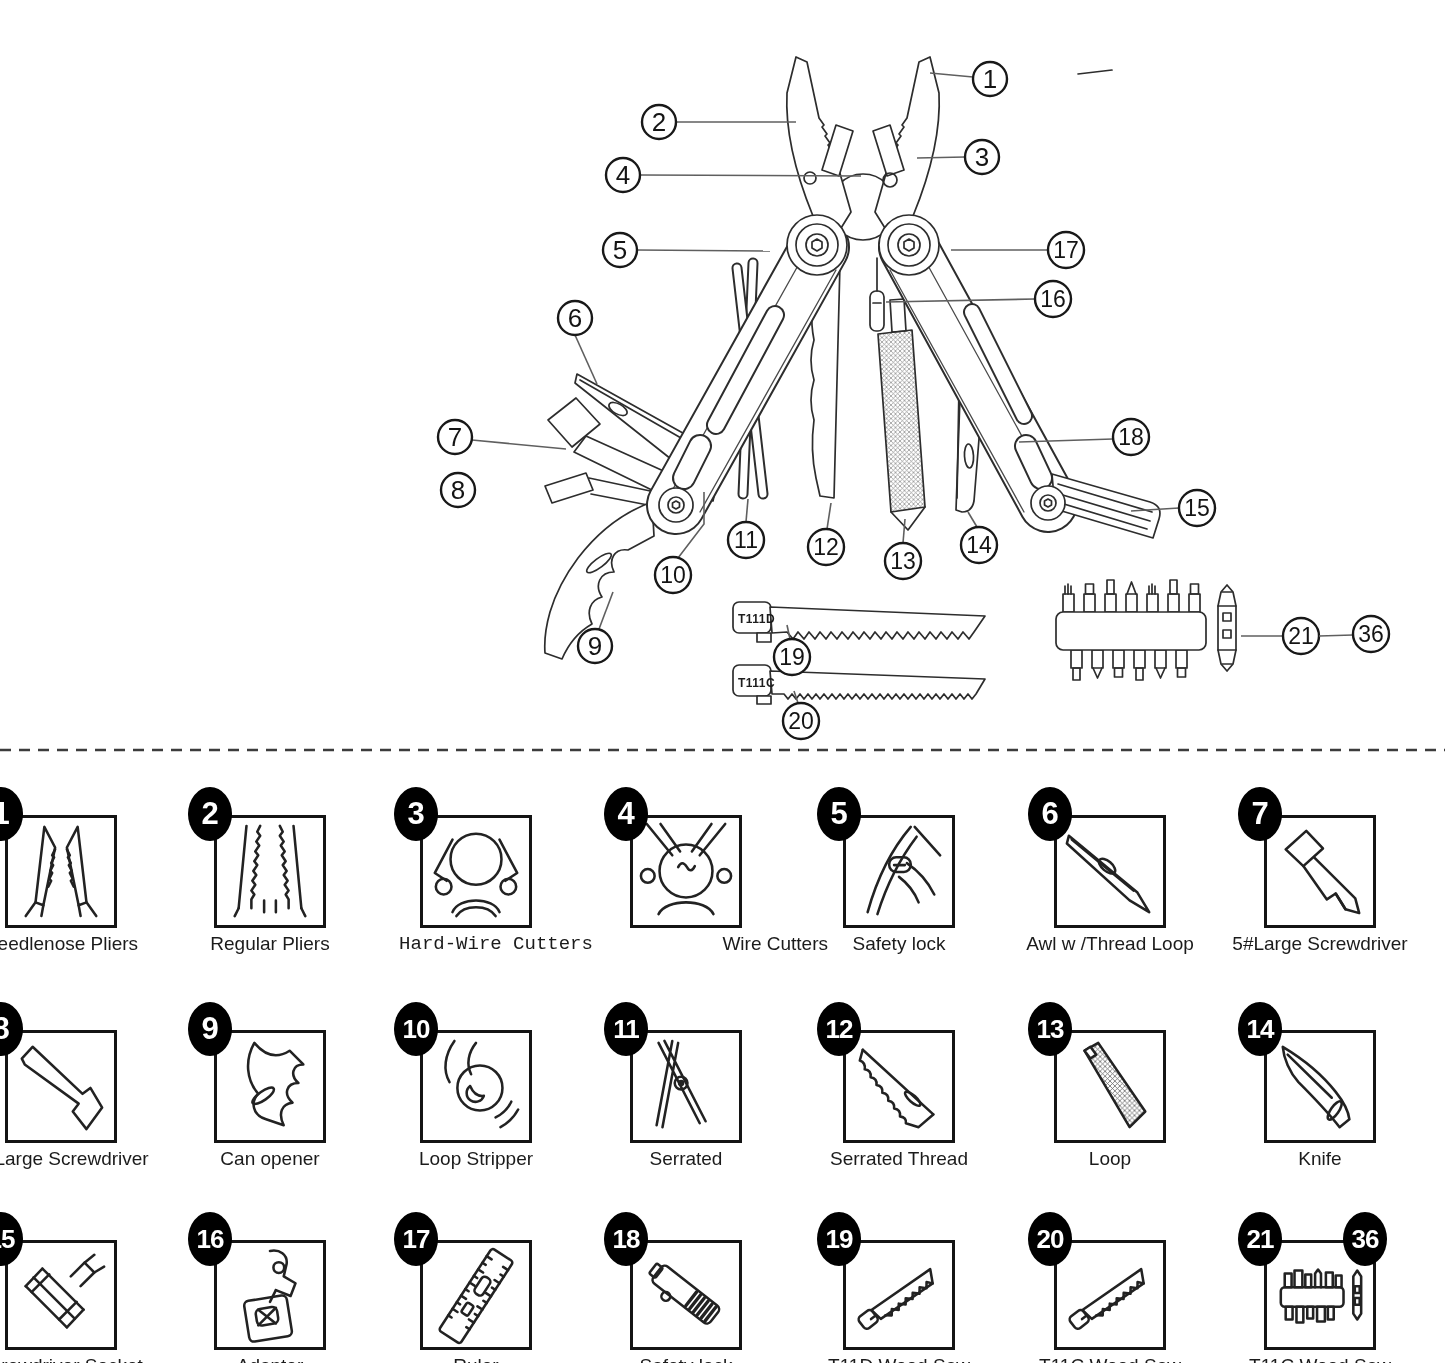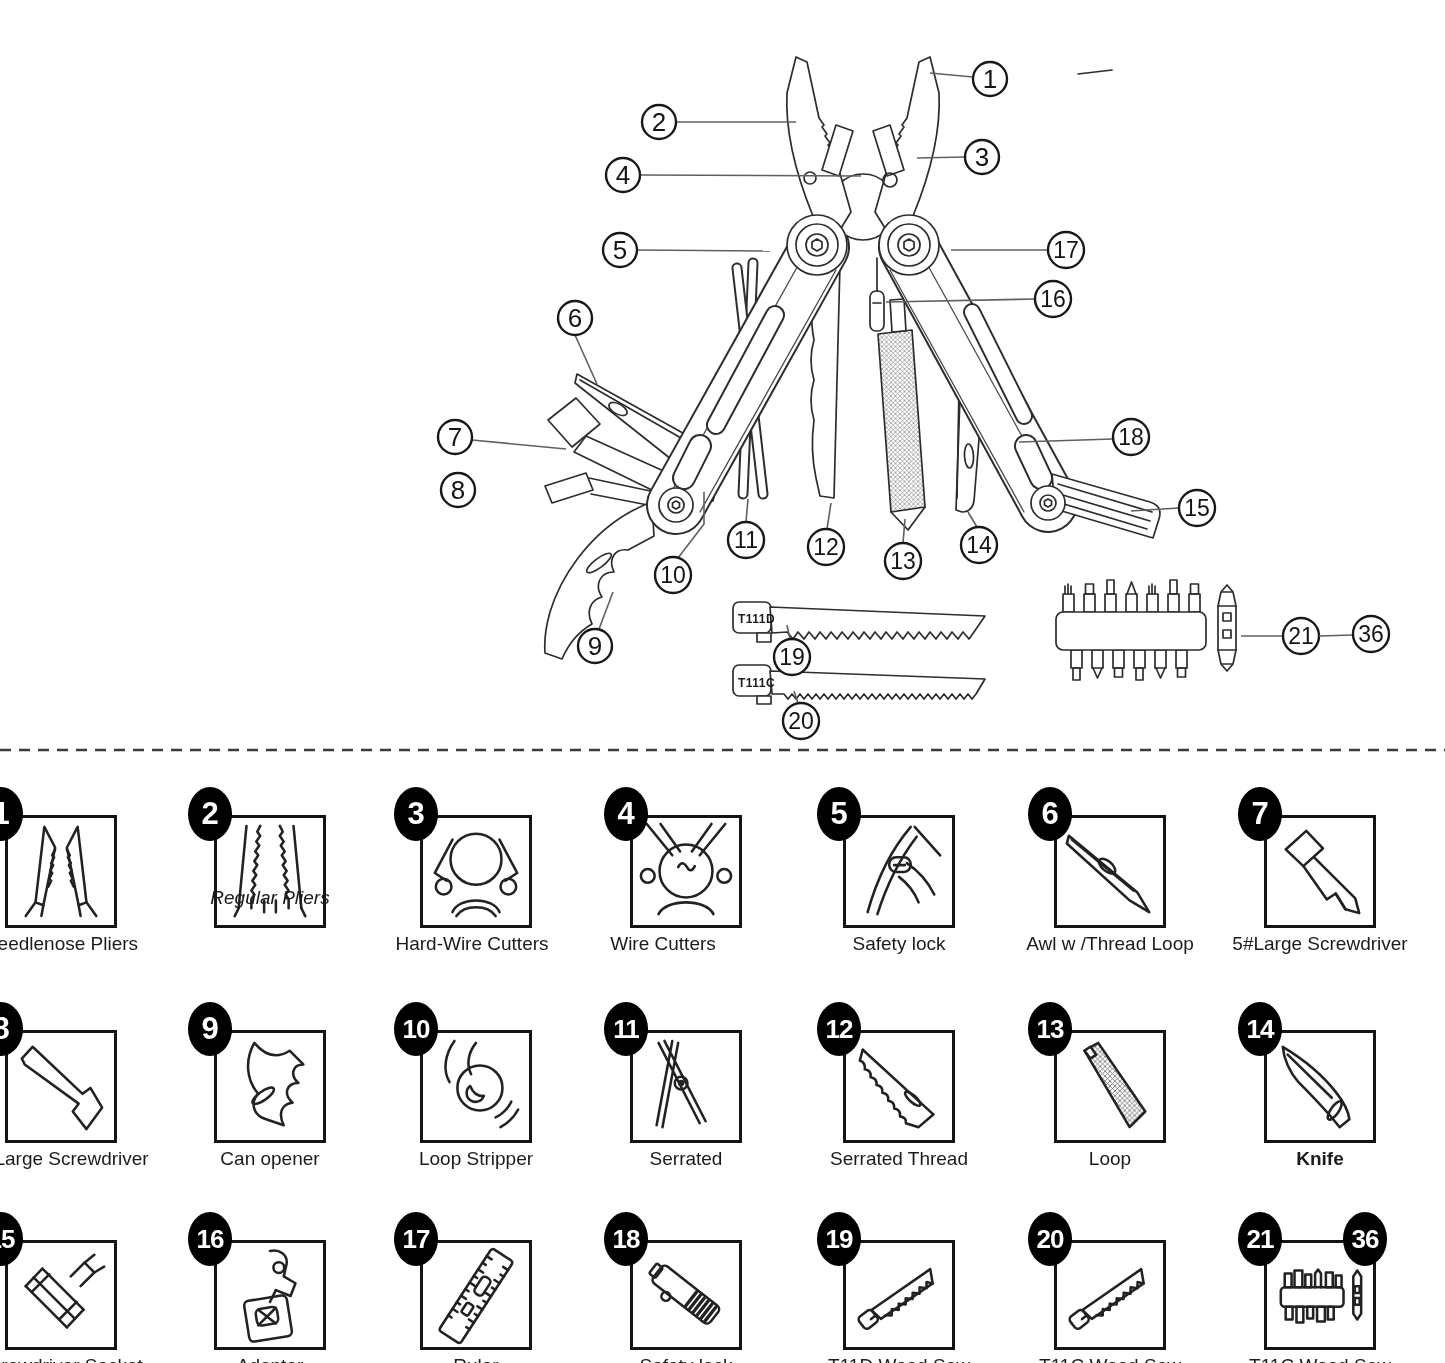--- a/index.html
+++ b/index.html
@@ -333,49 +333,49 @@
       <div class="card">
     <div class="tbox" style="left: 214px; top: 815px; width: 112px; height: 113px;">
           <svg class="ticon" viewBox="0 0 100 100">
             <path d="M26,4 L18,88 M74,4 L82,88"></path>
             <path d="M40,4 l-3,6 3,4 -4,6 3,4 -4,6 3,4 -4,6 3,4 -4,6 3,4 -4,6 3,4 -4,6 3,4 -3,5 0,9"></path>
             <path d="M60,4 l3,6 -3,4 4,6 -3,4 4,6 -3,4 4,6 -3,4 4,6 -3,4 4,6 -3,4 4,6 -3,4 3,5 0,9"></path>
             <path d="M18,88 L14,96 M82,88 L86,96 M44,80 v12 M56,80 v12"></path>
           </svg>
         </div>
     <div class="badge" style="left: 188px; top: 787px;">2</div>
-    <div class="tlabel" style="left: 150px; top: 887px; font-style: italic;">Regular Pliers</div>
+    <div class="tlabel" style="left: 150px; top: 933px;">Regular Pliers</div>
   </div>
       <div class="card">
     <div class="tbox" style="left: 420px; top: 815px; width: 112px; height: 113px;">
           <svg class="ticon" viewBox="0 0 100 100">
             <circle cx="50" cy="38" r="26"></circle>
             <path d="M8,52 L26,18 M92,52 L74,18 M8,52 L20,60 M92,52 L80,60"></path>
             <circle cx="17" cy="66" r="8"></circle>
             <circle cx="83" cy="66" r="8"></circle>
             <path d="M26,92 C32,76 68,76 74,92"></path>
             <path d="M30,96 C38,84 62,84 70,96"></path>
           </svg>
         </div>
     <div class="badge" style="left: 394px; top: 787px;">3</div>
-    <div class="tlabel" style="left: 352px; top: 933px;">Hard-Wire Cutters</div>
+    <div class="tlabel" style="left: 376px; top: 933px; font-family: Liberation Mono, monospace;">Hard-Wire Cutters</div>
   </div>
       <div class="card">
     <div class="tbox" style="left: 630px; top: 815px; width: 112px; height: 113px;">
           <svg class="ticon" viewBox="0 0 100 100">
             <path d="M10,2 L36,34 M24,2 L44,30 M90,2 L64,34 M76,2 L56,30"></path>
             <circle cx="50" cy="50" r="27"></circle>
             <path d="M42,46 q4,-8 9,0 q4,7 8,-1"></path>
             <circle cx="11" cy="55" r="7"></circle>
             <circle cx="89" cy="55" r="7"></circle>
             <path d="M22,94 C30,78 70,78 78,94"></path>
           </svg>
         </div>
     <div class="badge" style="left: 604px; top: 787px;">4</div>
-    <div class="tlabel" style="left: 543px; top: 933px;">Wire Cutters</div>
+    <div class="tlabel" style="left: 588px; top: 933px; text-align: right;">Wire Cutters</div>
   </div>
       <div class="card">
     <div class="tbox" style="left: 843px; top: 815px; width: 112px; height: 113px;">
           <svg class="ticon" viewBox="0 0 100 100">
             <path d="M18,92 C28,56 44,26 62,5"></path>
             <path d="M28,94 C38,62 52,36 68,15"></path>
             <path d="M66,5 L92,34"></path>
             <path d="M58,42 C70,50 80,62 86,74"></path>
             <path d="M50,56 C58,62 66,72 70,82"></path>
             <rect x="40" y="36" width="22" height="15" rx="7"></rect>
@@ -477,21 +477,21 @@
   </div>
       <div class="card">
     <div class="tbox" style="left: 1264px; top: 1030px; width: 112px; height: 113px;">
           <svg class="ticon" viewBox="0 0 100 100">
             <path d="M12,10 C32,22 52,38 66,56 C74,66 79,76 80,84 L70,92 C56,74 42,60 28,46 C19,36 13,22 12,10 Z"></path>
             <path d="M17,18 L62,62"></path>
             <ellipse cx="65" cy="75" rx="4" ry="11" transform="rotate(35 65 75)"></ellipse>
           </svg>
         </div>
     <div class="badge two" style="left: 1238px; top: 1002px;">14</div>
-    <div class="tlabel" style="left: 1200px; top: 1148px; font-weight: bold;">Knife</div>
+    <div class="tlabel" style="left: 1200px; top: 1148px;">Knife</div>
   </div>
       <div class="card">
     <div class="tbox" style="left: 5px; top: 1240px; width: 112px; height: 110px;">
           <svg class="ticon" viewBox="0 0 100 100">
             <path d="M14,40 L56,82 M22,31 L64,73 M31,22 L73,64"></path>
             <path d="M14,40 L31,22 M56,82 L73,64 M20,46 L38,28 M48,74 L66,56"></path>
             <path d="M60,30 L74,16 L84,26 L70,40"></path>
             <path d="M74,16 L84,8 M84,26 L94,20"></path>
           </svg>
         </div>

